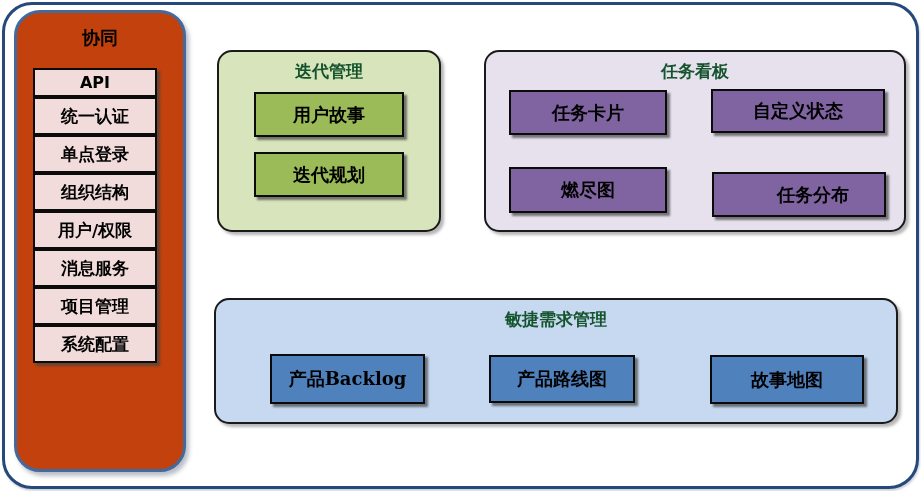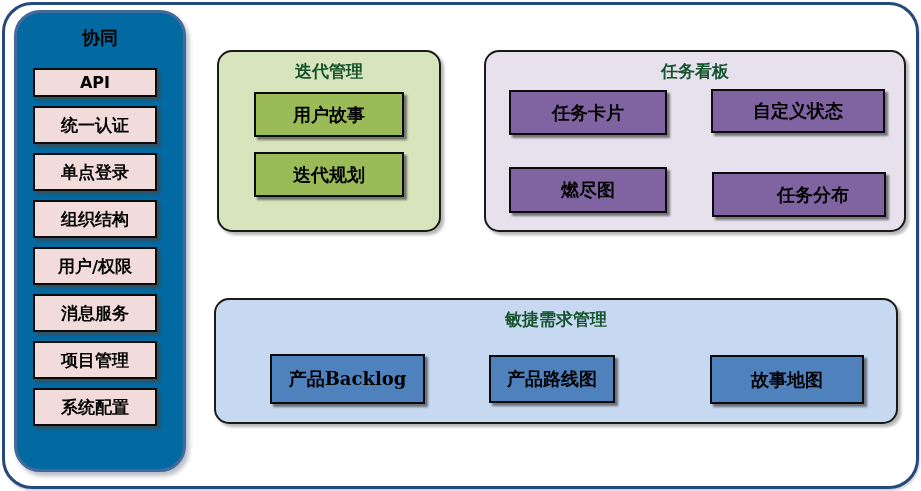--- a/index.html
+++ b/index.html
@@ -14,31 +14,31 @@
   .outer-frame{
     position:absolute;left:2px;top:2px;width:911px;height:481px;
     border:3px solid #24497a;border-radius:30px;
     background:#ffffff;
     box-shadow:1px 2px 2px rgba(120,130,150,.35);
   }
   
   .sidebar{
     position:absolute;left:14px;top:10px;width:172px;height:462px;
     box-sizing:border-box;
-    background:#0369a1;
+    background:#c2410c;
     border:3px solid #44699d;border-radius:26px;
     box-shadow:3px 4px 4px rgba(100,110,130,.45);
   }
   .sidebar-title{
     margin-top:13px;text-align:center;
     font-size:18px;font-weight:bold;color:#000;
   }
   .sidebar-stack{
     position:absolute;left:16px;top:55px;width:124px;
-    display:flex;flex-direction:column;gap:9px;
+    display:flex;flex-direction:column;
   }
   .card{
     box-sizing:border-box;
     border:2.5px solid #0b0b0b;
     box-shadow:3px 3px 2px rgba(70,70,70,.7);
     display:flex;align-items:center;justify-content:center;
     font-family:"DejaVu Serif","Liberation Serif",serif;
     font-weight:bold;color:#000;font-size:17px;
     text-align:center;line-height:1.1;
   }
@@ -65,21 +65,21 @@
   
   .it-0{left:35px;top:40px;width:150px;height:45px;}
   .it-1{left:35px;top:100px;width:150px;height:45px;}
   
   .kb-0{left:23px;top:38px;width:158px;height:45px;}
   .kb-1{left:225px;top:37px;width:174px;height:44px;}
   .kb-2{left:23px;top:115px;width:158px;height:46px;}
   .kb-3{left:226px;top:120px;width:174px;height:45px;padding-left:28px;}
   
   .rq-0{left:54px;top:54px;width:155px;height:50px;}
-  .rq-1{left:273px;top:55px;width:126px;height:48px;}
+  .rq-1{left:273px;top:55px;width:146px;height:48px;}
   .rq-2{left:494px;top:55px;width:154px;height:49px;}
 </style>
 </head>
 <body>
 
 <div id="canvas">
 
   <div class="outer-frame"></div>
 
   <div class="sidebar">

